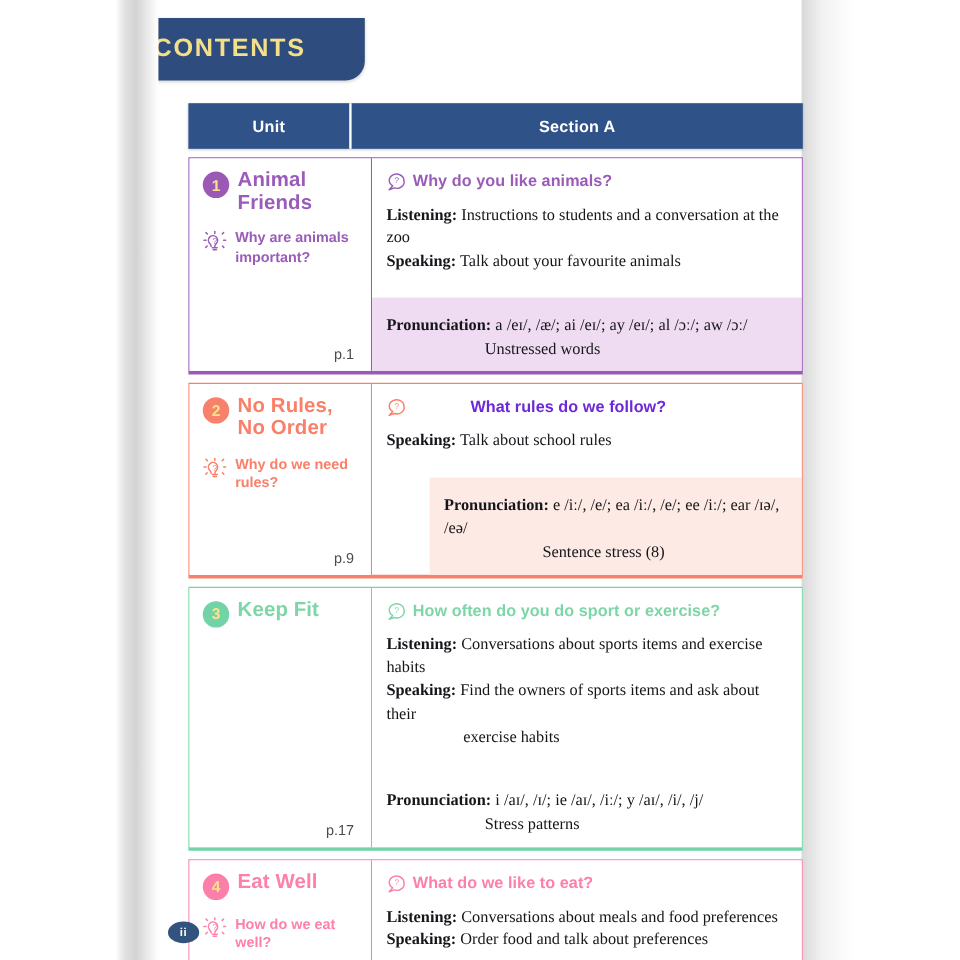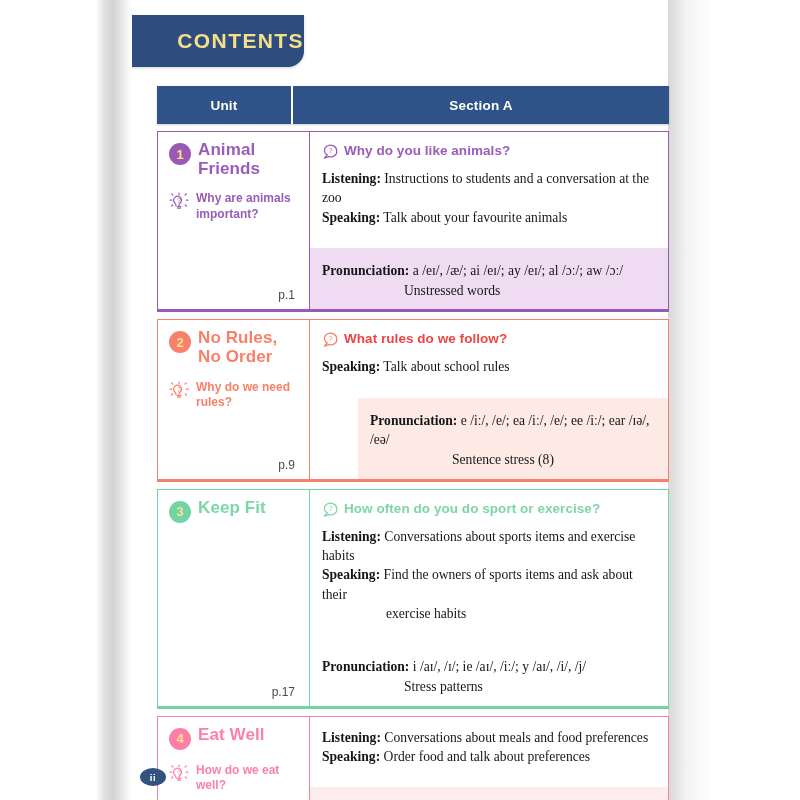--- a/index.html
+++ b/index.html
@@ -41,21 +41,21 @@
 
   
   #contents-banner {
     position: absolute;
     left: 128px; top: 15px;
     width: 176px; height: 52px;
     background: #2e4c7e;
     border-radius: 0 0 16px 0;
     display: flex;
     align-items: center;
-    justify-content: flex-end;
+    justify-content: flex-start;
     box-shadow: 0 1px 3px rgba(0,0,0,.18);
   }
   #contents-banner .txt {
     color: #f5e08a;
     font-size: 21px;
     font-weight: bold;
     letter-spacing: 1.4px;
   }
 
   
@@ -283,21 +283,21 @@
             </div>
             <div class="unit-page">p.9</div>
           </div>
           <div class="col-sec" style="border-left-color: rgb(248, 129, 108);">
             <div class="sec-top">
               <div class="q-line">
                 <span class="q-icon"><svg viewBox="0 0 24 24" width="17" height="17">
                     <path d="M20.6 10.4a8.6 7.4 0 1 0 -13.1 6.3 L3.2 21.4 l6.1 -2.2 a8.6 7.4 0 0 0 11.3 -8.8 z" fill="none" stroke="#fa7f68" stroke-width="1.7" stroke-linejoin="round"></path>
                     <text x="12.2" y="13.9" text-anchor="middle" font-size="9.6" font-family="Liberation Sans, sans-serif" fill="#fa7f68">?</text>
                   </svg></span>
-                <div class="q-text" style="color: #ef4444;">What rules do we follow?</div>
+                <div class="q-text" style="color: #6d28d9; margin-left: 48px;">What rules do we follow?</div>
               </div>
               <div class="skill"><b>Speaking:</b> <span>Talk about school rules</span></div>
             </div>
             <div class="sec-pron" style="background: rgb(253, 234, 228); margin-left: 48px;"><b>Pronunciation:</b> <span>e /iː/, /e/; ea /iː/, /e/; ee /iː/; ear /ɪə/, /eə/</span><span class="pcont">Sentence stress (8)</span></div>
           </div>
         </div>
         <div class="unit-row" style="border-color: rgb(114, 211, 166);">
           <div class="col-unit">
             <div class="unit-head">
               <div class="unit-badge" style="background: rgb(114, 211, 166);">3</div>
@@ -340,20 +340,27 @@
                     <line x1="4.4" y1="15.6" x2="3" y2="17"></line>
                     <line x1="19.6" y1="15.6" x2="21" y2="17"></line>
                   </g>
                   <text x="12" y="13.4" text-anchor="middle" font-size="8.4" font-family="Liberation Sans, sans-serif" fill="#fc80a9">?</text>
                 </svg></span>
               <div class="bulb-text" style="color: rgb(252, 128, 169);">How do we eat well?</div>
             </div>
           </div>
           <div class="col-sec" style="border-left-color: rgb(251, 127, 168);">
             <div class="sec-top">
+              <div class="q-line">
+                <span class="q-icon"><svg viewBox="0 0 24 24" width="17" height="17">
+                    <path d="M20.6 10.4a8.6 7.4 0 1 0 -13.1 6.3 L3.2 21.4 l6.1 -2.2 a8.6 7.4 0 0 0 11.3 -8.8 z" fill="none" stroke="#fc80a9" stroke-width="1.7" stroke-linejoin="round"></path>
+                    <text x="12.2" y="13.9" text-anchor="middle" font-size="9.6" font-family="Liberation Sans, sans-serif" fill="#fc80a9">?</text>
+                  </svg></span>
+                <div class="q-text" style="color: rgb(252, 128, 169);">What do we like to eat?</div>
+              </div>
               <div class="skill"><b>Listening:</b> <span>Conversations about meals and food preferences</span></div>
               <div class="skill"><b>Speaking:</b> <span>Order food and talk about preferences</span></div>
             </div>
             <div class="sec-pron" style="background: rgb(253, 236, 238);"> </div>
           </div>
         </div>
       </div>
 
   </div>
 

